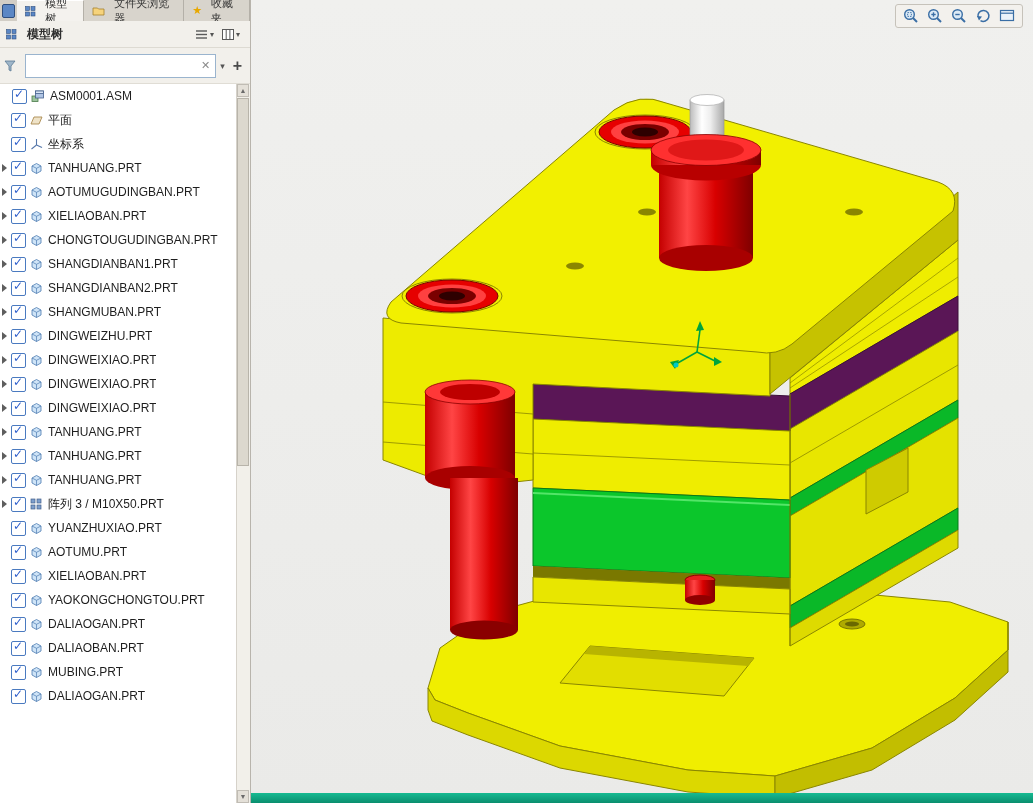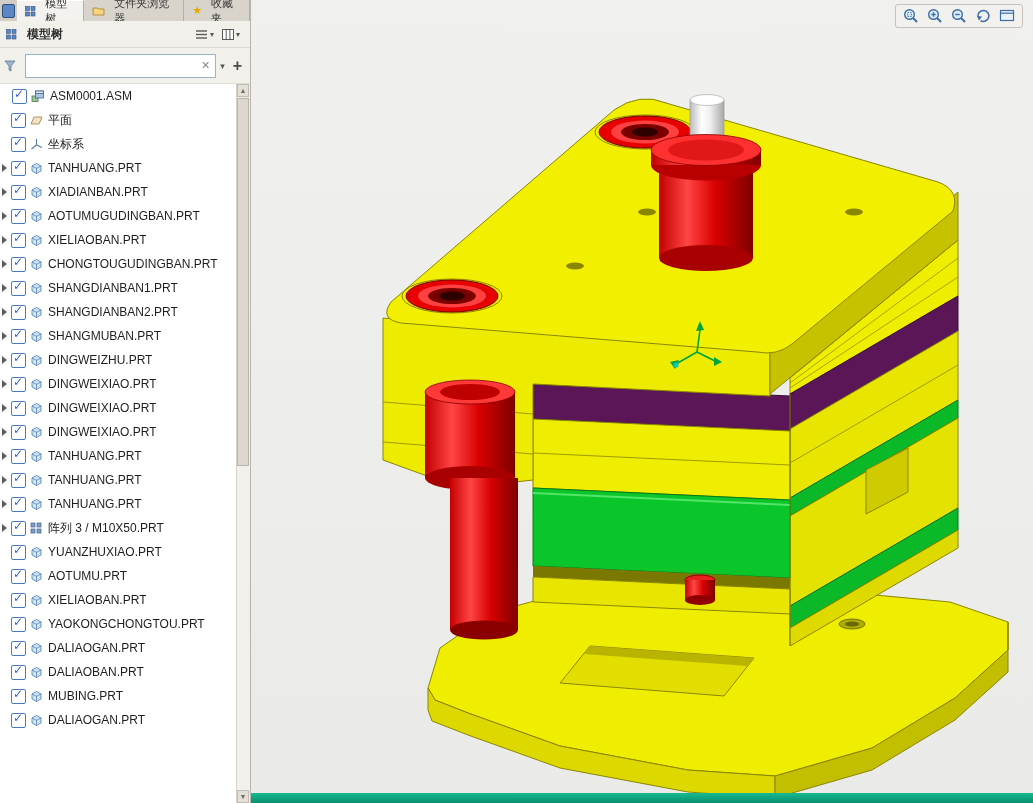--- a/index.html
+++ b/index.html
@@ -180,32 +180,20 @@
         <div class="row">
           <span class="arr "></span>
           <span class="cbx"></span>
           <span class="ticon">
             <svg width="13" height="13" viewBox="0 0 13 13">
               <polygon points="2,4 6.5,1.5 11,4 11,9 6.5,11.5 2,9" fill="#CFE4F7" stroke="#4A7AB0" stroke-width="0.8"></polygon>
               <polyline points="2,4 6.5,6.3 11,4" fill="none" stroke="#4A7AB0" stroke-width="0.7"></polyline>
               <line x1="6.5" y1="6.3" x2="6.5" y2="11.5" stroke="#4A7AB0" stroke-width="0.7"></line>
             </svg>
           </span>
-          <span class="lbl">XIADIANBAN.PRT</span>
-        </div>
-        <div class="row">
-          <span class="arr "></span>
-          <span class="cbx"></span>
-          <span class="ticon">
-            <svg width="13" height="13" viewBox="0 0 13 13">
-              <polygon points="2,4 6.5,1.5 11,4 11,9 6.5,11.5 2,9" fill="#CFE4F7" stroke="#4A7AB0" stroke-width="0.8"></polygon>
-              <polyline points="2,4 6.5,6.3 11,4" fill="none" stroke="#4A7AB0" stroke-width="0.7"></polyline>
-              <line x1="6.5" y1="6.3" x2="6.5" y2="11.5" stroke="#4A7AB0" stroke-width="0.7"></line>
-            </svg>
-          </span>
           <span class="lbl">AOTUMUGUDINGBAN.PRT</span>
         </div>
         <div class="row">
           <span class="arr "></span>
           <span class="cbx"></span>
           <span class="ticon">
             <svg width="13" height="13" viewBox="0 0 13 13">
               <polygon points="2,4 6.5,1.5 11,4 11,9 6.5,11.5 2,9" fill="#CFE4F7" stroke="#4A7AB0" stroke-width="0.8"></polygon>
               <polyline points="2,4 6.5,6.3 11,4" fill="none" stroke="#4A7AB0" stroke-width="0.7"></polyline>
               <line x1="6.5" y1="6.3" x2="6.5" y2="11.5" stroke="#4A7AB0" stroke-width="0.7"></line>

